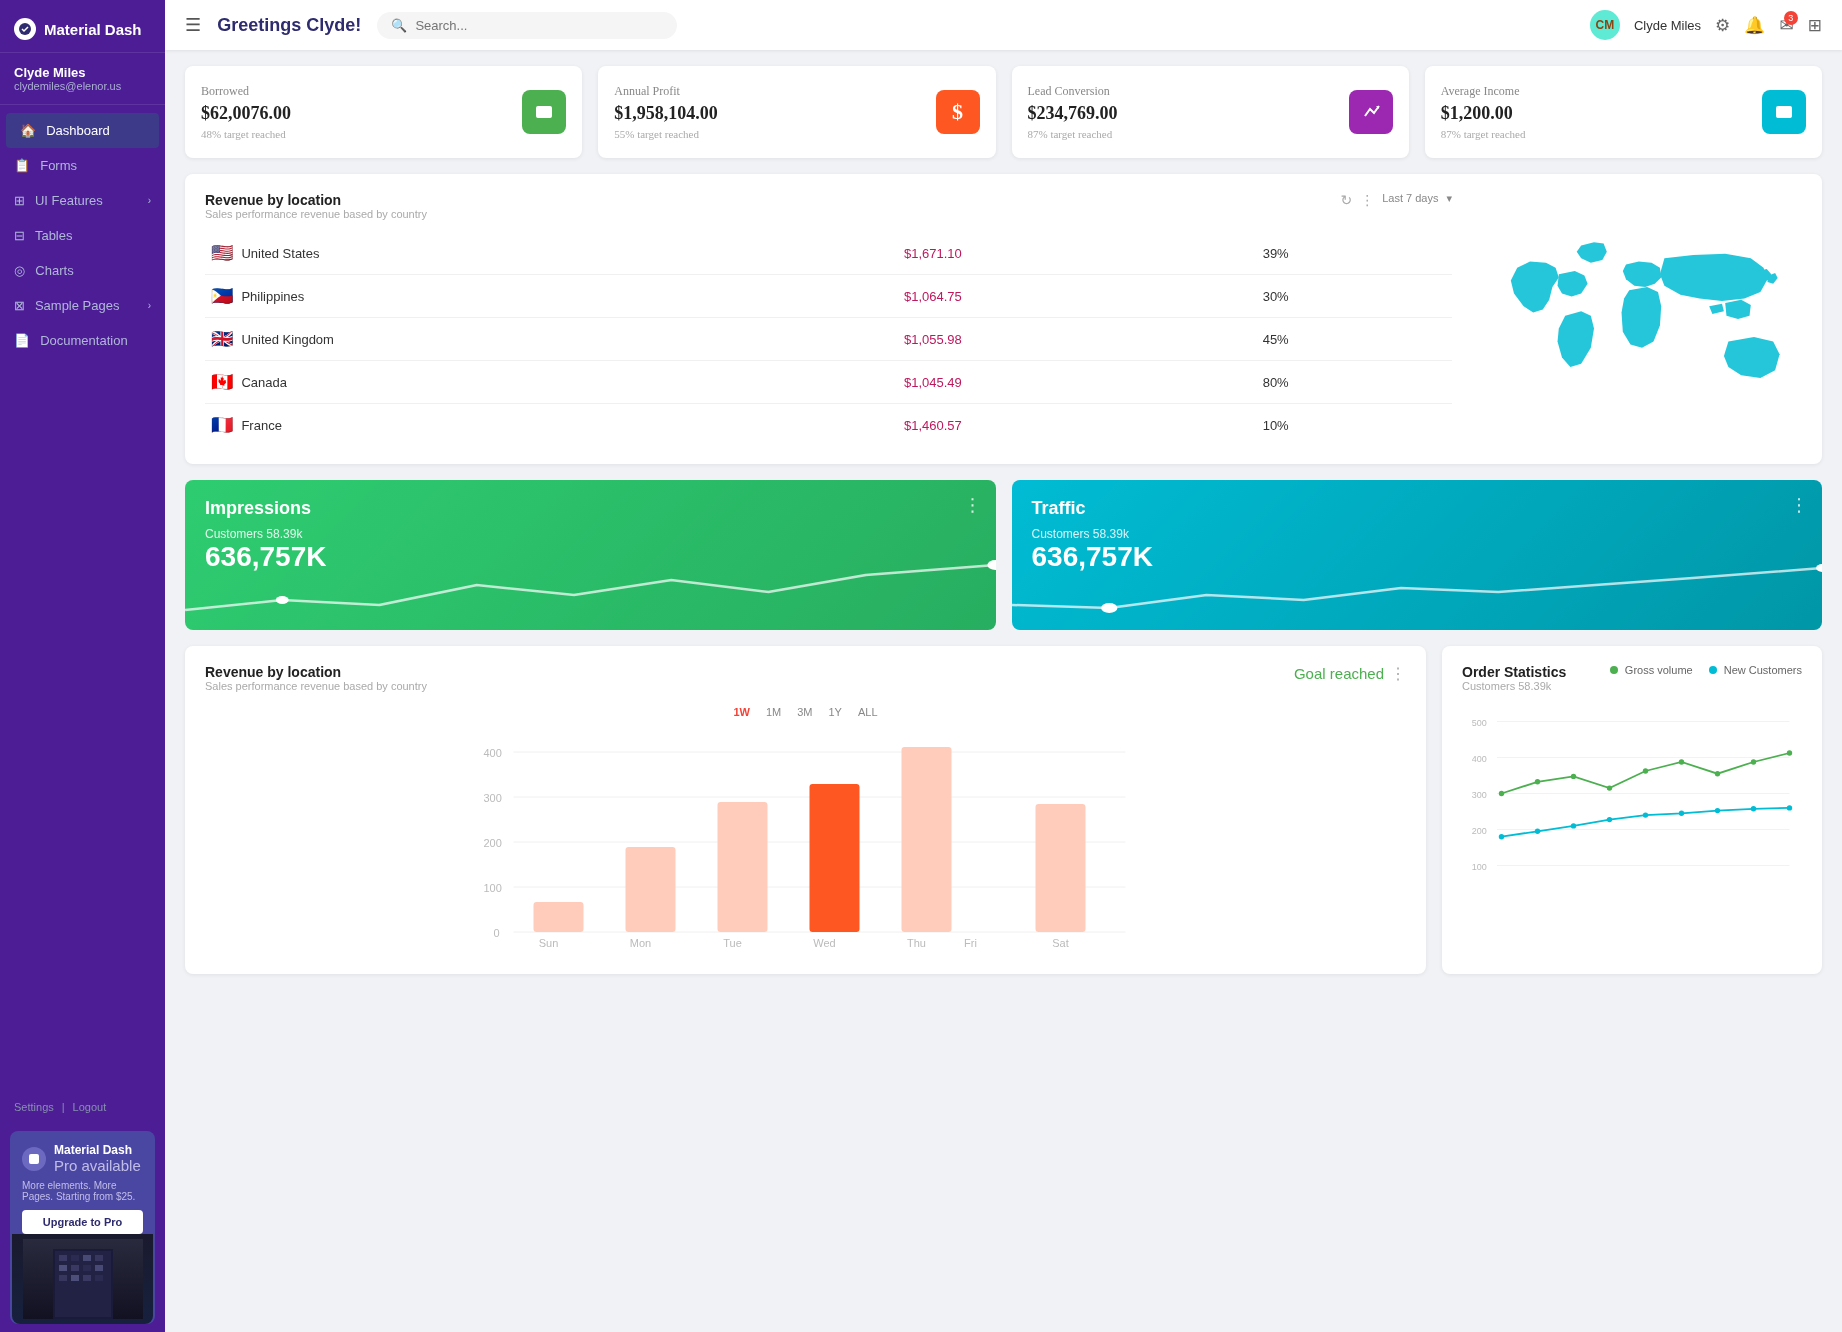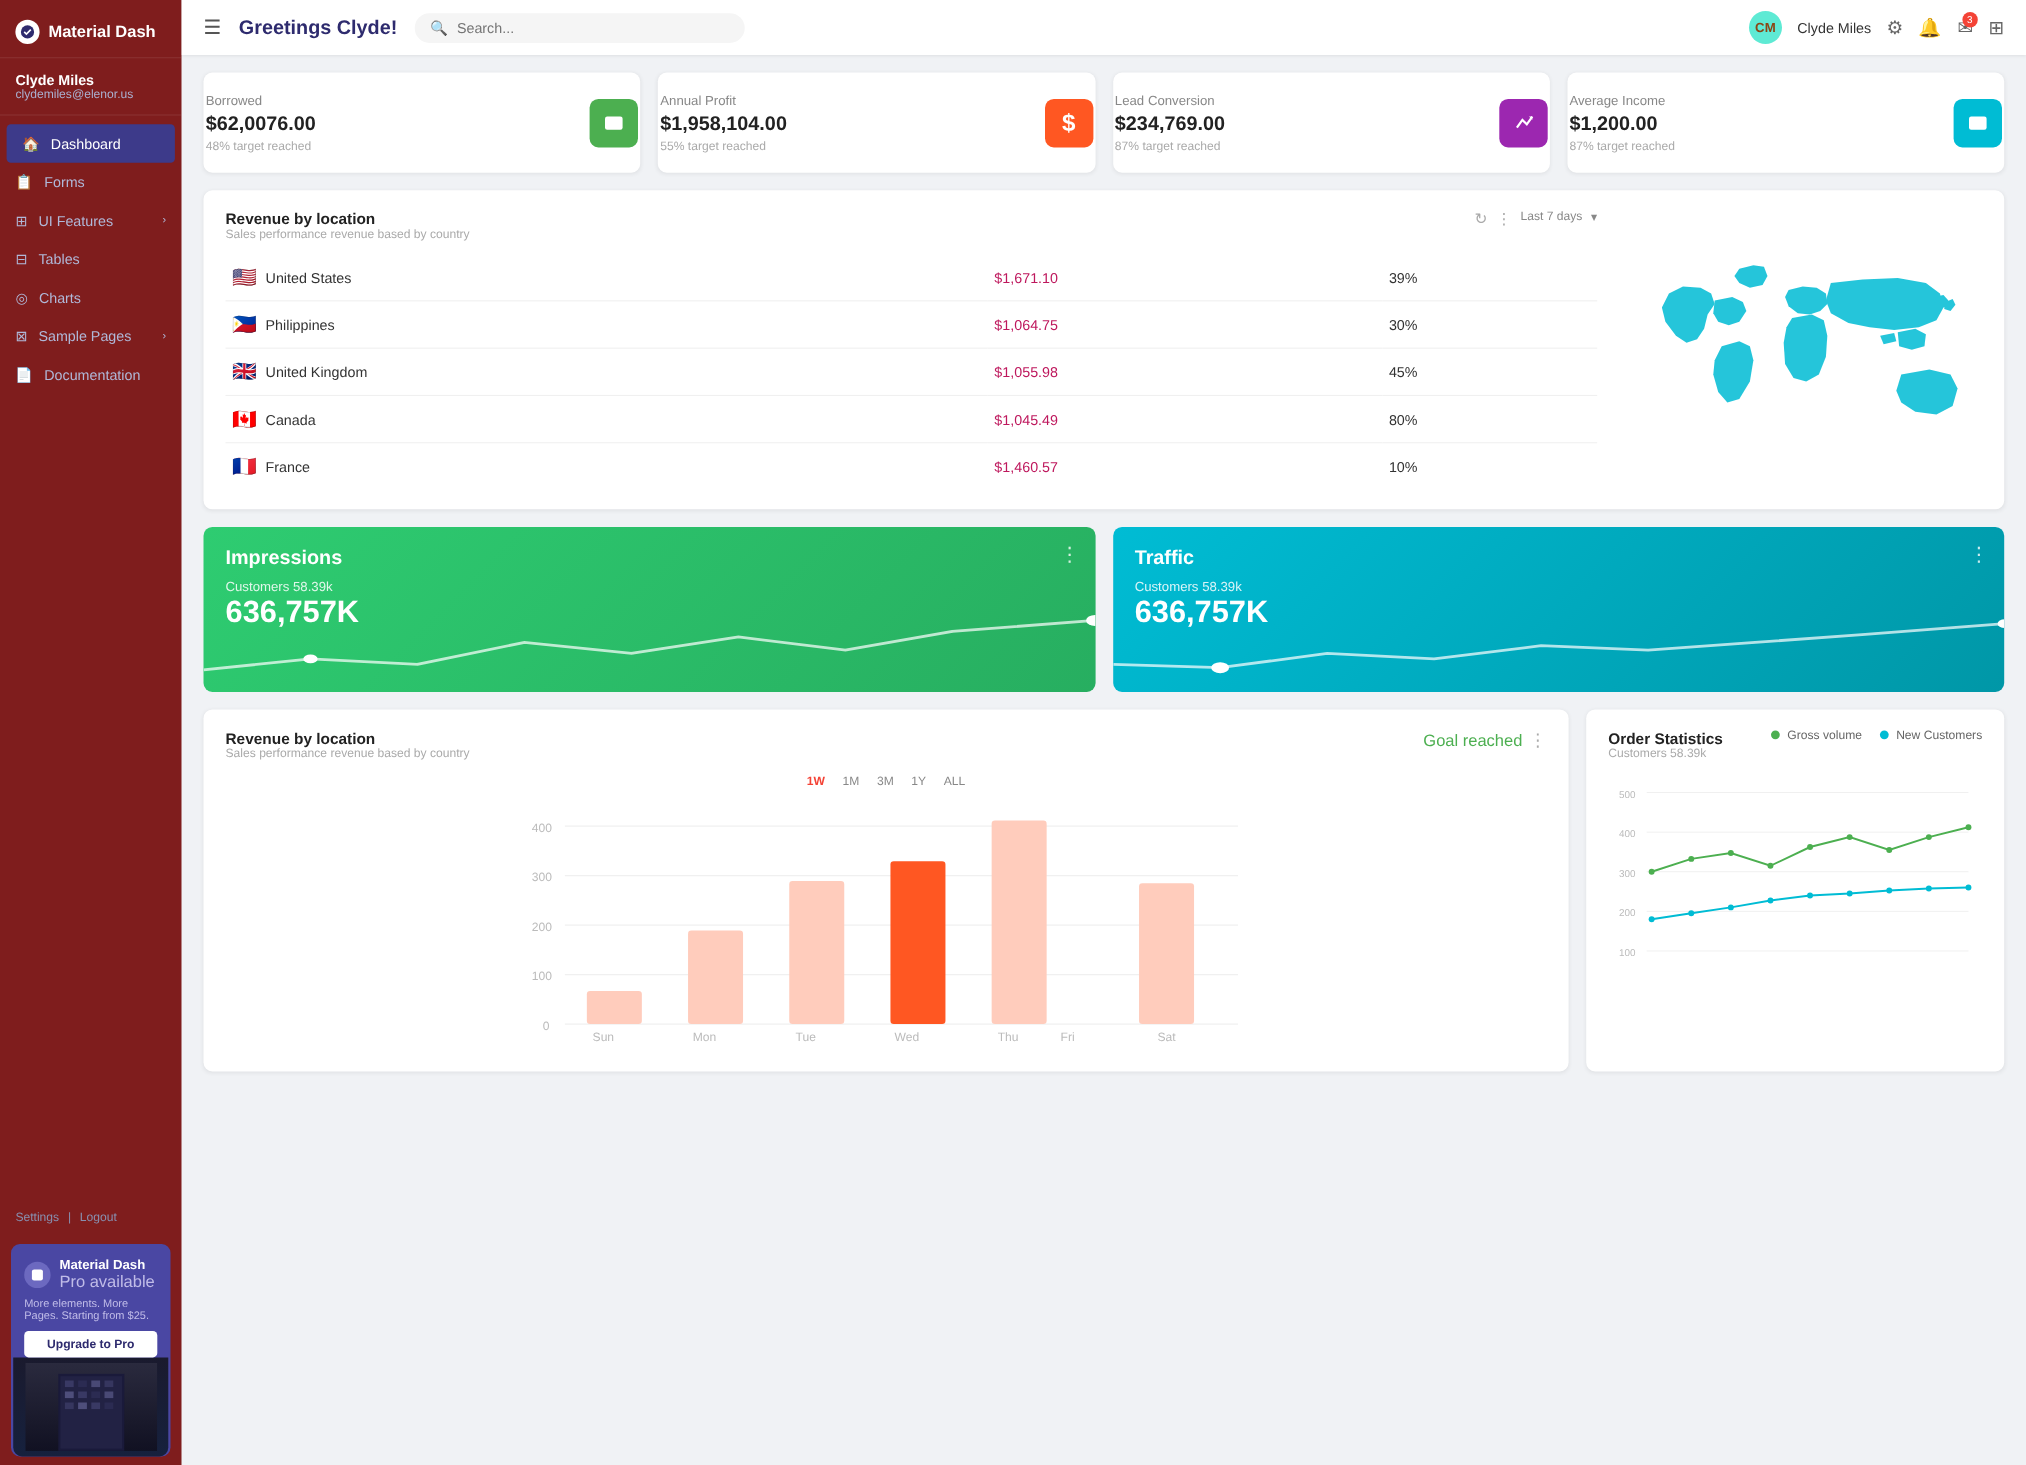--- a/index.html
+++ b/index.html
@@ -2,21 +2,21 @@
 <html><head>
   <meta charset="utf-8">
   <style>
     * { box-sizing: border-box; margin: 0; padding: 0; }
     body { font-family: 'Segoe UI', Arial, sans-serif; background: #f0f2f5; display: flex; height: 100vh; overflow: hidden; }
 
     
     .sidebar {
       width: 165px;
       min-width: 165px;
-      background: #7f1d1d;
+      background: #4c1d95;
       color: white;
       display: flex;
       flex-direction: column;
       height: 100vh;
       overflow-y: auto;
       justify-content: center;
     }
     .sidebar-logo {
       display: flex;
       align-items: center;
@@ -132,25 +132,26 @@
     }
 
     
     .content { padding: 16px 20px; }
 
     
     .stat-cards { display: grid; grid-template-columns: repeat(4, 1fr); gap: 16px; margin-bottom: 16px; }
     .stat-card {
       background: white;
       border-radius: 8px;
-      padding: 18px 2px;
+      padding: 18px 16px;
       display: flex;
       align-items: center;
       justify-content: space-between;
       box-shadow: 0 1px 4px rgba(0,0,0,0.07);
+      font-family: Liberation Serif, serif;
     }
     .stat-info { flex: 1; }
     .stat-label { font-size: 12px; color: #888; margin-bottom: 4px; }
     .stat-value { font-size: 18px; font-weight: 700; color: #222; margin-bottom: 4px; }
     .stat-target { font-size: 11px; color: #aaa; }
     .stat-icon-box {
       width: 44px; height: 44px; border-radius: 8px;
       display: flex; align-items: center; justify-content: center;
       font-size: 20px; color: white;
     }

